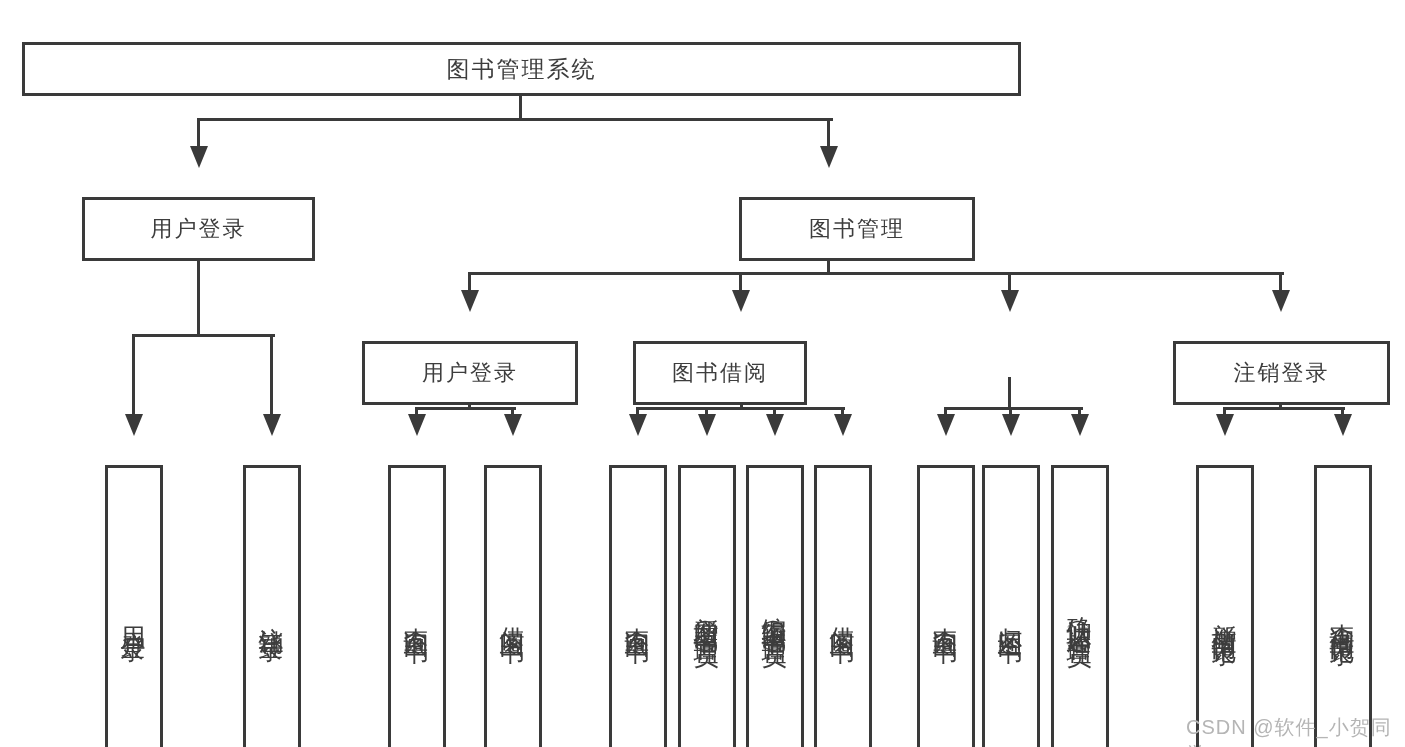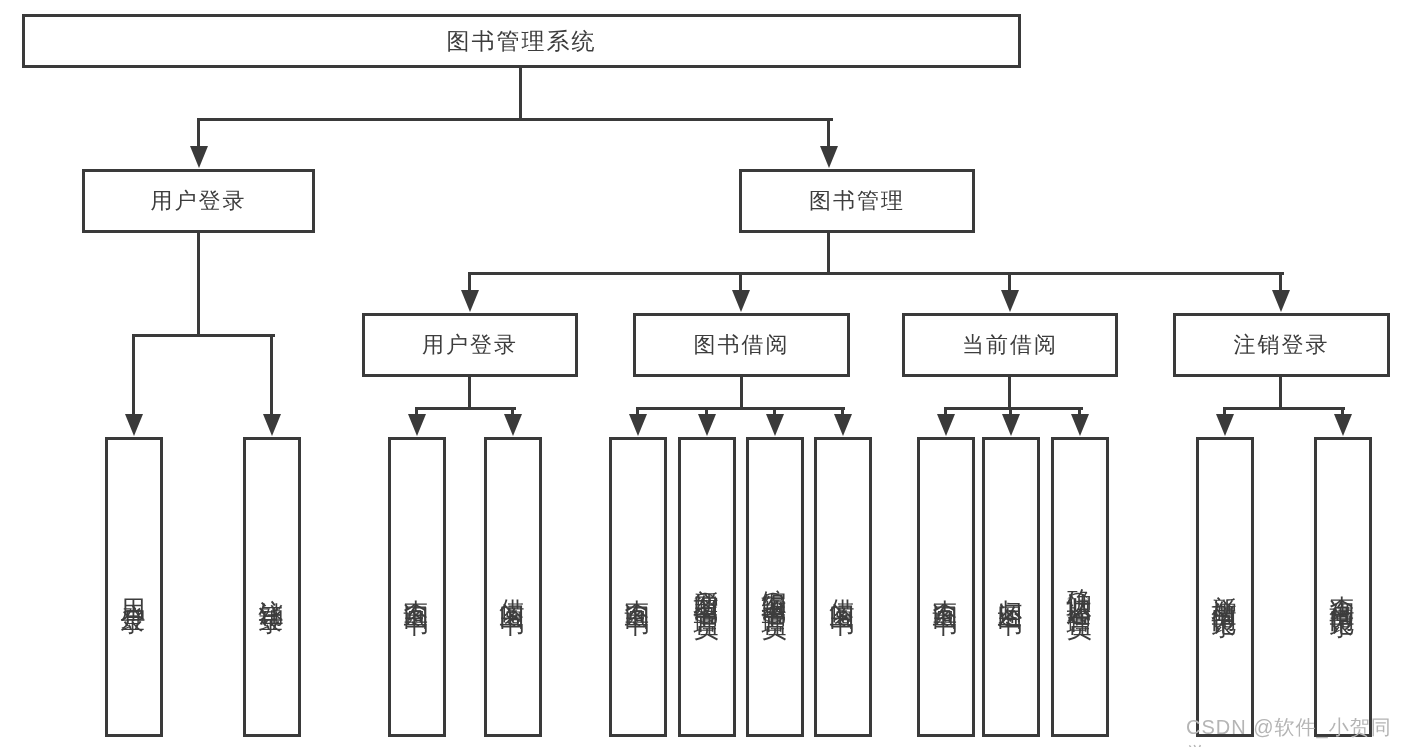--- a/index.html
+++ b/index.html
@@ -3,21 +3,21 @@
 <meta charset="utf-8">
 <style>
   html,body{margin:0;padding:0;background:#ffffff;}
   #stage{
     position:relative;width:1405px;height:747px;background:#ffffff;
     font-family:"Liberation Sans","DejaVu Sans",sans-serif;overflow:hidden;
   }
   .box{
     position:absolute;box-sizing:border-box;background:#ffffff;
     border:3px solid #3a3a3a;display:flex;align-items:center;justify-content:center;
-    color:#3d3d3d;z-index:2;text-align:center;white-space:nowrap;
+    color:#3d3d3d;z-index:2;text-align:center;white-space:nowrap;margin-top:28px;
   }
   .hbox{font-size:22px;letter-spacing:2px;}
   .root{font-size:23px;}
   .vbox{
     writing-mode:vertical-rl;text-orientation:mixed;
     font-size:25px;letter-spacing:4px;white-space:normal;
   }
   .line{position:absolute;background:#3a3a3a;z-index:1;}
   .tri{
     position:absolute;width:0;height:0;z-index:1;
@@ -88,22 +88,21 @@
       <div class="line" style="left: 1341px; top: 409px; width: 3px; height: 7px;"></div>
       <div class="tri" style="left: 1334px; top: 414px;"></div>
     </div>
 
   <div class="box hbox root" style="left:22px;top:14px;width:999px;height:54px;">图书管理系统</div>
 
   <div class="box hbox" style="left:82px;top:169px;width:233px;height:64px;">用户登录</div>
   <div class="box hbox" style="left:739px;top:169px;width:236px;height:64px;">图书管理</div>
 
   <div class="box hbox" style="left:362px;top:313px;width:216px;height:64px;">用户登录</div>
-  <div class="box hbox" style="left:633px;top:313px;width:217px;height:64px;">图书借阅</div>
-  <div class="box hbox" style="left:902px;top:313px;width:216px;height:64px;">当前借阅</div>
+  <div class="box hbox" style="left:633px;top:313px;width:174px;height:64px;">图书借阅</div>
   <div class="box hbox" style="left:1173px;top:313px;width:217px;height:64px;">注销登录</div>
 
   <div class="box vbox" style="left:105px;top:437px;width:58px;height:300px;">用户登录</div>
   <div class="box vbox" style="left:243px;top:437px;width:58px;height:300px;">注销登录</div>
 
   <div class="box vbox" style="left:388px;top:437px;width:58px;height:300px;">查询图书</div>
   <div class="box vbox" style="left:484px;top:437px;width:58px;height:300px;">借阅图书</div>
 
   <div class="box vbox" style="left:609px;top:437px;width:58px;height:300px;">查询图书</div>
   <div class="box vbox" style="left:678px;top:437px;width:58px;height:300px;">新增图书（管理员）</div>

